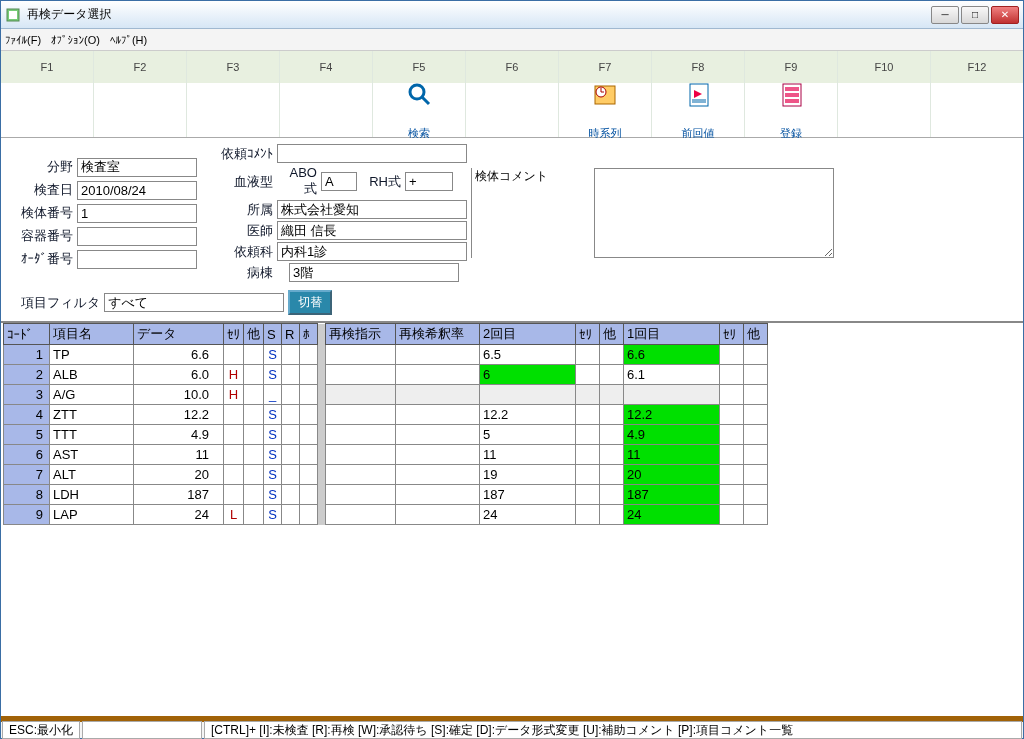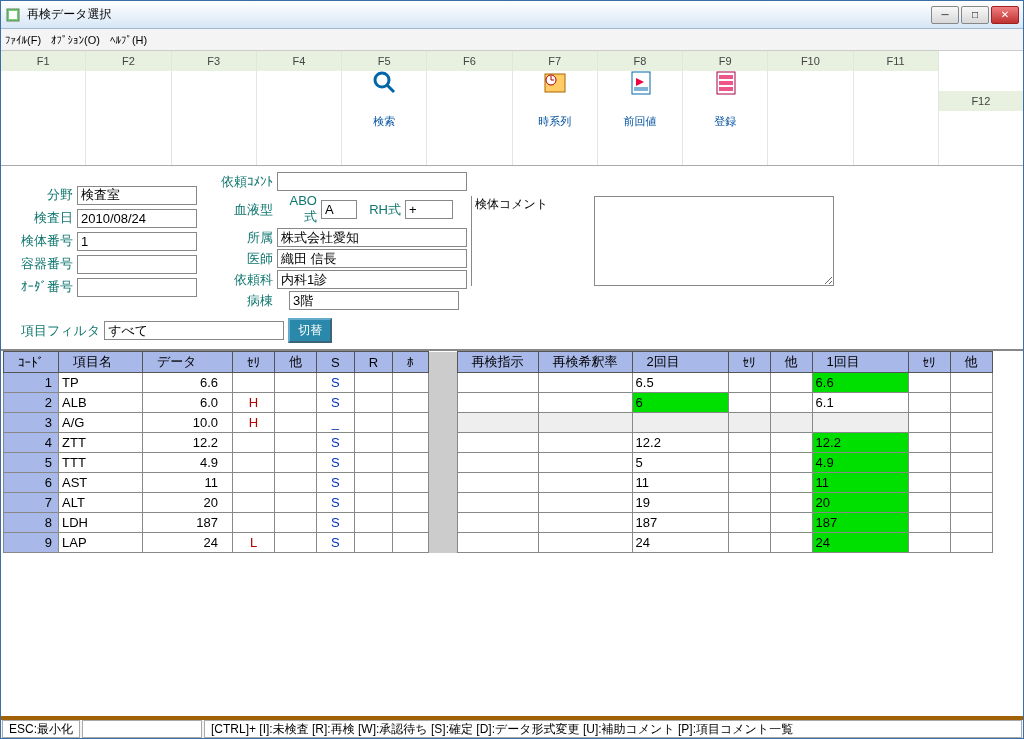--- a/index.html
+++ b/index.html
@@ -11,51 +11,51 @@
 .titlebar .title { flex: 1; font-size: 12px; color: #000; }
 .titlebar .winbtns { display: flex; gap: 2px; }
 .titlebar .winbtn { width: 28px; height: 18px; border: 1px solid #888; border-radius: 2px; background: linear-gradient(#f8f8f8,#d8d8d8); display:flex; align-items:center; justify-content:center; font-size:10px; cursor:pointer; }
 .titlebar .winbtn.close { background: linear-gradient(#f08080,#c03030); color:#fff; border-color:#a02020; }
 
 .menubar { height: 22px; background: #f4f4f4; border-bottom: 1px solid #ccc; display: flex; align-items: center; padding: 0 4px; gap: 10px; }
 .menuitem { font-size: 11px; cursor: pointer; }
 
 .fkeys { display: flex; border-bottom: 1px solid #aaa; background:#fff; }
 .fkey { flex: 1; display: flex; flex-direction: column; align-items: center; border-right: 1px solid #dfe8df; }
-.fkey:last-child { border-right:none;margin-top:40px; }
-.fkey .lbl { font-size: 11px; color: #444; padding:4px 0; background:#e8f0e0; width:100%; text-align:center; }
+.fkey:last-child { border-right:none; }
+.fkey .lbl { font-size: 11px; color: #444; padding:10px 0; background:#e8f0e0; width:100%; text-align:center; }
 .fkey .btn { height: 54px; width:100%; display:flex; flex-direction:column; align-items:center; justify-content:center; font-size:11px; cursor:pointer; }
 .fkey .btn .iconbox { width:32px; height:32px; display:flex; align-items:center; justify-content:center; }
 .fkey .btn .cap { color:#0050a0; font-size:11px; margin-top:18px; }
 
 .formarea { padding: 6px 8px 4px; background:#fff; display:flex; flex-direction:column; gap:2px; font-size:13px; }
 .formrow { display:flex; align-items:center; gap:4px; }
-.flab { text-align:right; color:#0f766e; font-size:13px; }
+.flab { text-align:right; color:#0f172a; font-size:13px; }
 .finp { border:1px solid #888; background:#fff; height:19px; padding:1px 3px; font-size:13px; font-family:inherit; }
 .vlab { display:flex; flex-direction:column; align-items:center; justify-content:flex-start; font-size:12px; border-left:1px solid #888; padding:0 3px; }
 .cmtbox { border:1px solid #888; background:#fff; height:90px; width:240px; }
 
 .filterrow { display:flex; align-items:center; gap:4px; padding:4px 8px 6px 20px; background:#fff; }
 .togglebtn { background:#2a88aa; color:#fff; border:2px outset #6ac; padding:2px 8px; font-size:12px; cursor:pointer; }
 
 .tablewrap { flex:1; background:#fff; border-top:2px solid #888; overflow:auto; padding:0 2px; }
 table.datagrid { border-collapse:collapse; font-size:13px; }
-table.datagrid th { background:#a8b8e8; border:1px solid #555; padding:1px 14px; font-weight:normal; text-align:left; white-space:nowrap; }
+table.datagrid th { background:#a8b8e8; border:1px solid #555; padding:1px 3px; font-weight:normal; text-align:left; white-space:nowrap; }
 table.datagrid td { border:1px solid #888; padding:0 3px; height:20px; white-space:nowrap; }
 table.datagrid td.rownum { background:#a8b8e8; text-align:right; padding-right:6px; }
 table.datagrid td.dataval { text-align:right; padding-right:14px; }
 table.datagrid td.flagH { color:#b00000; text-align:center; }
 table.datagrid td.flagL { color:#b00000; text-align:center; }
 table.datagrid td.flagS { color:#0030c0; text-align:center; }
 table.datagrid td.green { background:#00e000; }
 table.datagrid td.greylt { background:#eee; }
 table.datagrid th.spacer { background:#ccc; border-top:none; border-bottom:none; }
 table.datagrid td.spacer { background:#ccc; border:none; border-left:1px solid #888; border-right:1px solid #888; }
 
-.statusbar { height:22px; border-top:4px solid #a16207; background:#f4f4f4; display:flex; align-items:center; font-size:12px; }
+.statusbar { height:22px; border-top:6px solid #a16207; background:#f4f4f4; display:flex; align-items:center; font-size:12px; }
 .statusbar .seg { border:1px solid #aaa; height:18px; padding:1px 6px; margin:0 1px; background:#fff; display:flex; align-items:center; }
 </style>
 </head>
 <body>
 
 <div class="window">
   <div class="titlebar">
     <span class="icon">
       <svg width="14" height="14">
           <rect x="1" y="1" width="12" height="12" fill="#7c7" stroke="#585"></rect>
@@ -161,27 +161,20 @@
               <rect x="8" y="7" width="14" height="4" fill="#e58"></rect>
               <rect x="8" y="13" width="14" height="4" fill="#e58"></rect>
               <rect x="8" y="19" width="14" height="4" fill="#e58"></rect>
             </svg>
           </div>
     <div class="cap">登録</div>
   </div>
       </div>
       <div class="fkey">
         <div class="lbl">F10</div>
-  <div class="btn">
-    <div class="iconbox"></div>
-
-  </div>
-      </div>
-      <div class="fkey">
-        <div class="lbl">F11</div>
   <div class="btn">
     <div class="iconbox"></div>
 
   </div>
       </div>
       <div class="fkey">
         <div class="lbl">F12</div>
   <div class="btn">
     <div class="iconbox"></div>
 

